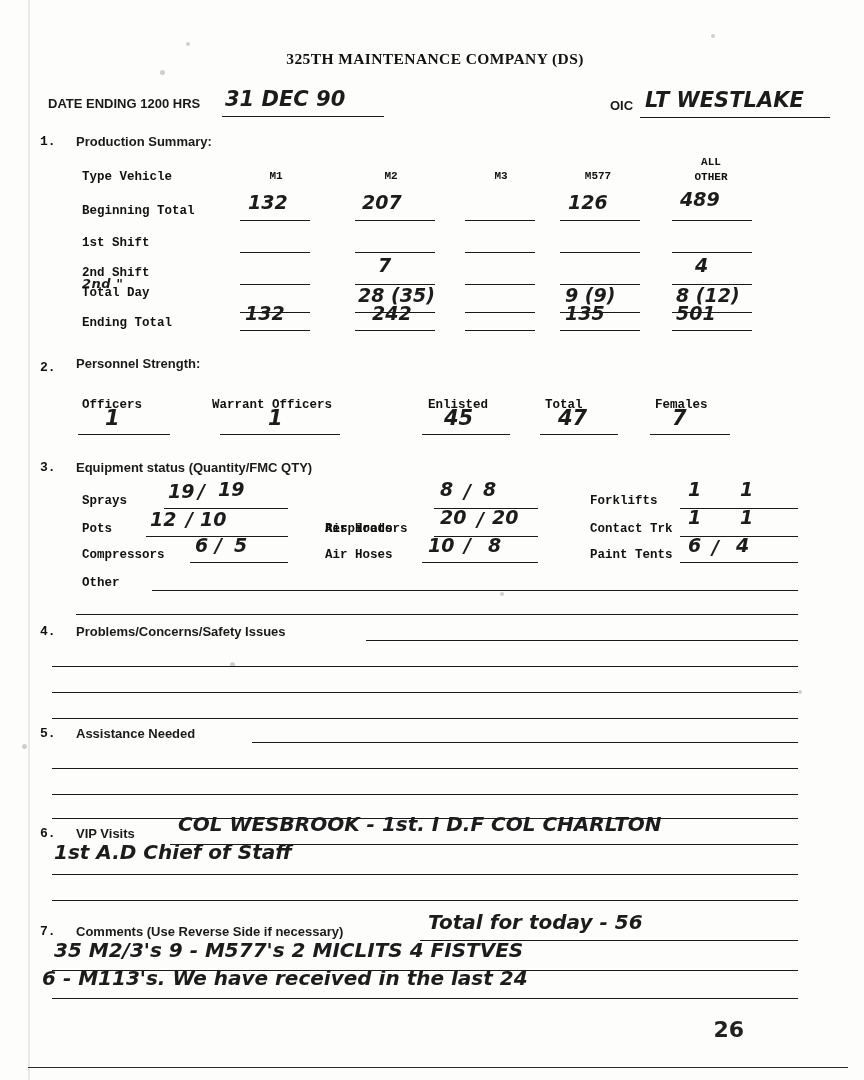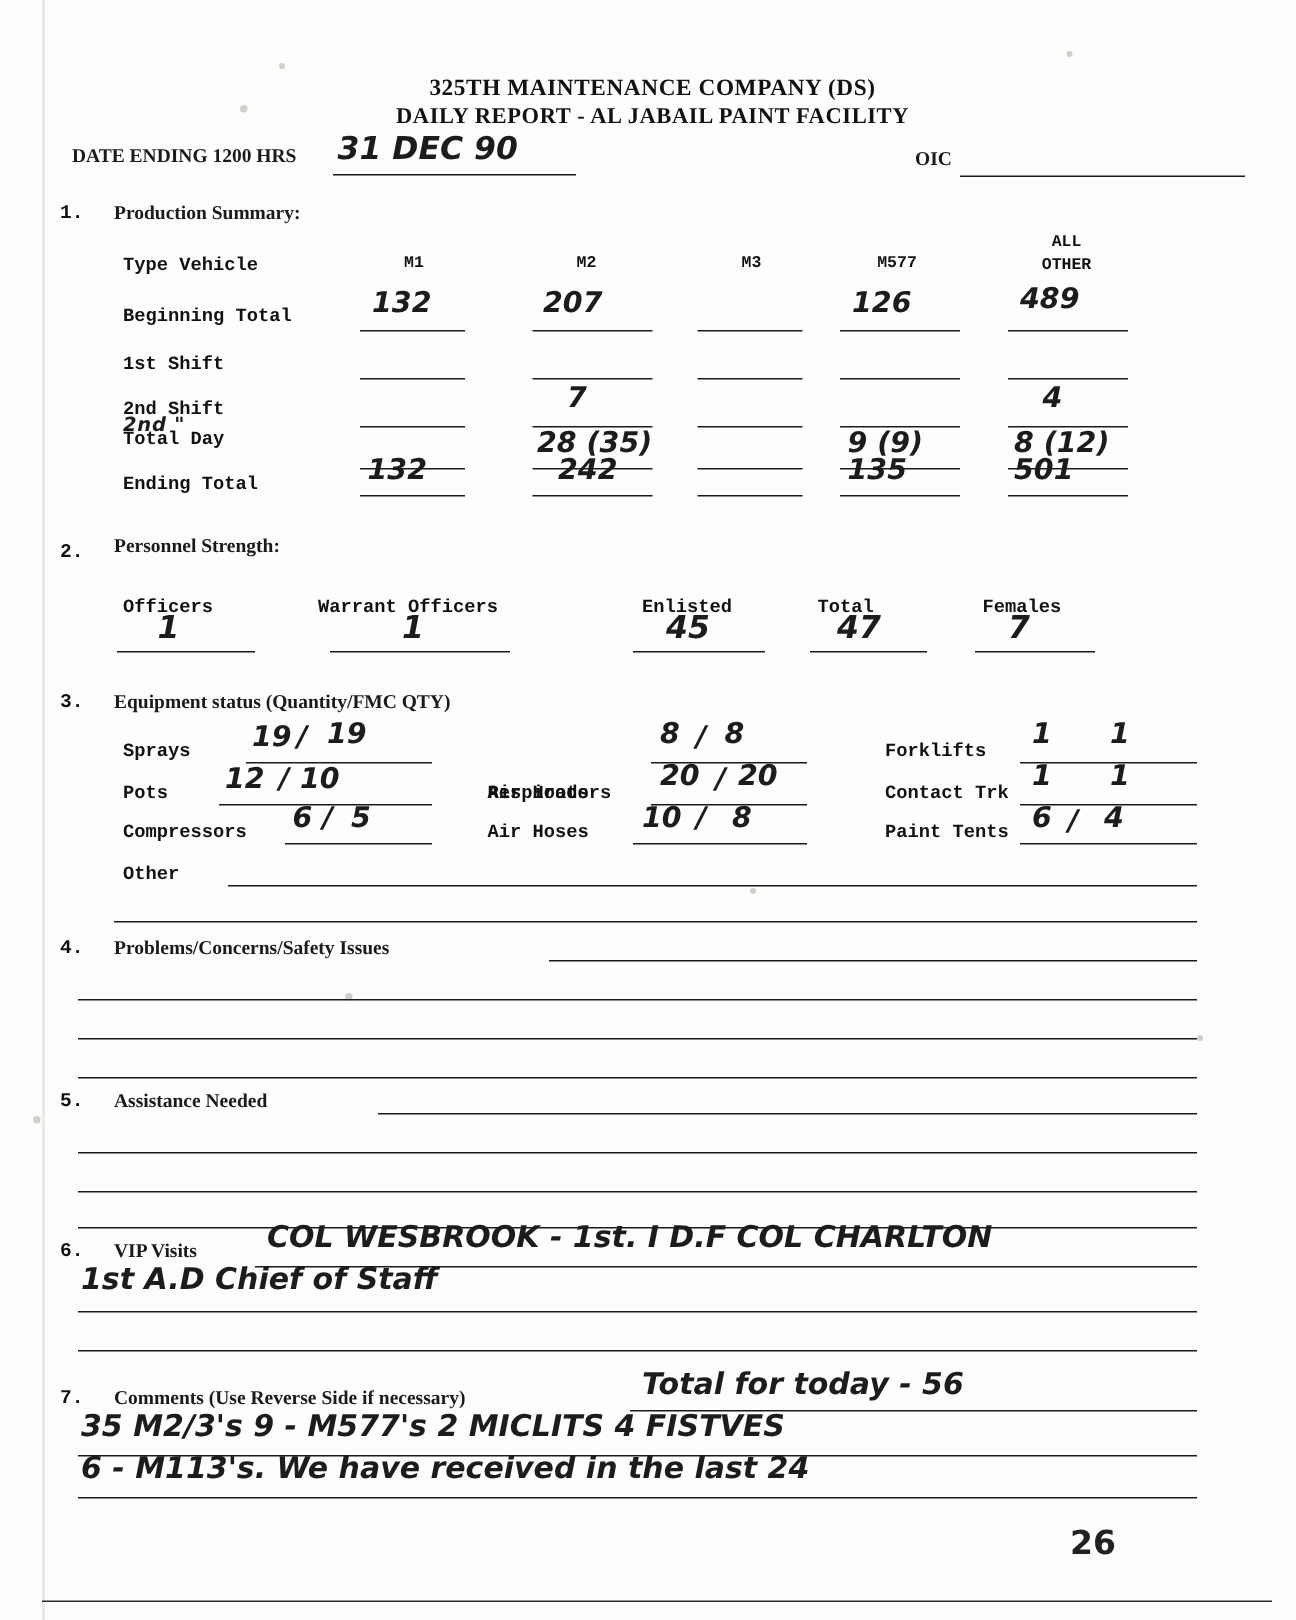--- a/index.html
+++ b/index.html
@@ -40,21 +40,21 @@
   .hdr {
     text-align: center;
     font-family: "Liberation Serif", serif;
     font-weight: bold;
     letter-spacing: 0.4px;
   }
   .hdr .l1 { font-size: 15.5px; }
   .hdr .l2 { font-size: 15px; margin-top: 2px; }
 
   .typed {
-    font-family: Liberation Serif, serif;
+    font-family: Liberation Sans, sans-serif;
     font-size: 13px;
     font-weight: bold;
     letter-spacing: 0px;
     color: #1a1a1a;
   }
   .hand {
     font-family: "DejaVu Sans", sans-serif;
     font-style: italic;
     font-weight: bold;
     color: #1c1c1c;
@@ -113,29 +113,29 @@
   <div class="scan-mark" style="left:160px;top:70px;width:5px;height:5px;"></div>
   <div class="scan-mark" style="left:230px;top:662px;width:5px;height:5px;"></div>
   <div class="scan-mark" style="left:22px;top:744px;width:5px;height:5px;"></div>
   <div class="scan-mark" style="left:500px;top:592px;width:4px;height:4px;"></div>
   <div class="scan-mark" style="left:798px;top:690px;width:4px;height:4px;"></div>
 
   <div class="doc">
 
     <div class="hdr abs" style="left:0; top:22px; width:790px;">
       <div class="l1">325TH MAINTENANCE COMPANY (DS)</div>
-      <div class="l2">DAILY REPORT - AL JABAIL PAINT FACILITY</div>
     </div>
 
     <div class="row-date">
       <span class="typed abs" style="left:8px; top:6px;">DATE ENDING 1200 HRS</span>
       <span class="hw-val hw-big abs" style="left:185px; top:-3px;">31 DEC 90</span>
       <div class="rule" style="left:182px; top:26px; width:162px;"></div>
 
       <span class="typed abs" style="left:570px; top:8px;">OIC</span>
+      <span class="hw-val hw-big abs" style="left:605px; top:-2px;">LT WESTLAKE</span>
       <div class="rule" style="left:600px; top:27px; width:190px;"></div>
     </div>
 
     <span class="sec-num abs" style="left:0px; top:106px;">1.</span>
     <span class="typed abs" style="left:36px; top:106px;">Production Summary:</span>
 
     <span class="tbl-label" style="left:42px; top:142px;">Type Vehicle</span>
     <span class="tbl-col" style="left:215px; top:142px; width:42px;">M1</span>
     <span class="tbl-col" style="left:330px; top:142px; width:42px;">M2</span>
     <span class="tbl-col" style="left:440px; top:142px; width:42px;">M3</span>
@@ -307,21 +307,21 @@
     <div class="rule" style="left:12px; top:846px; width:746px;"></div>
     <span class="hw-val" style="left:14px; top:846px; font-size:20px;"></span>
     <div class="rule" style="left:12px; top:872px; width:746px;"></div>
 
     <span class="sec-num abs" style="left:0px; top:896px;">7.</span>
     <span class="typed abs" style="left:36px; top:896px;">Comments (Use Reverse Side if necessary)</span>
     <span class="hw-val" style="left:388px; top:882px; font-size:20px;">Total for today - 56</span>
     <div class="rule" style="left:380px; top:912px; width:378px;"></div>
     <span class="hw-val" style="left:14px; top:910px; font-size:20px;">35 M2/3's    9 - M577's     2 MICLITS    4 FISTVES</span>
     <div class="rule" style="left:12px; top:942px; width:746px;"></div>
-    <span class="hw-val" style="left:14px; top:938px; font-size:20px;">6 - M113's.        We have received in the last 24</span>
+    <span class="hw-val" style="left:2px; top:938px; font-size:20px;">6 - M113's.        We have received in the last 24</span>
     <div class="rule" style="left:12px; top:970px; width:746px;"></div>
 
   </div>
 
   <div class="pg-num">26</div>
   <div class="bottom-rule"></div>
 
 </div>
 
 </body></html>

